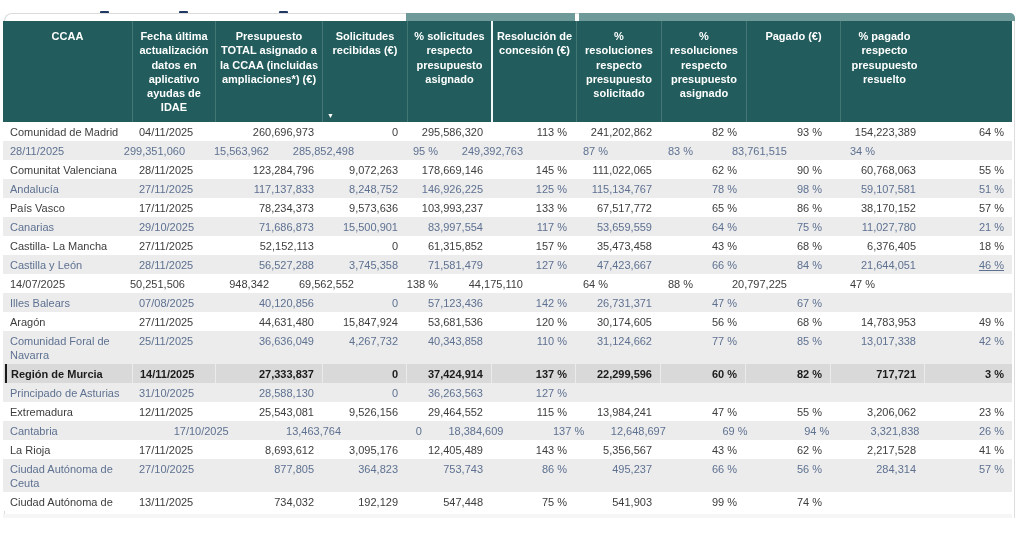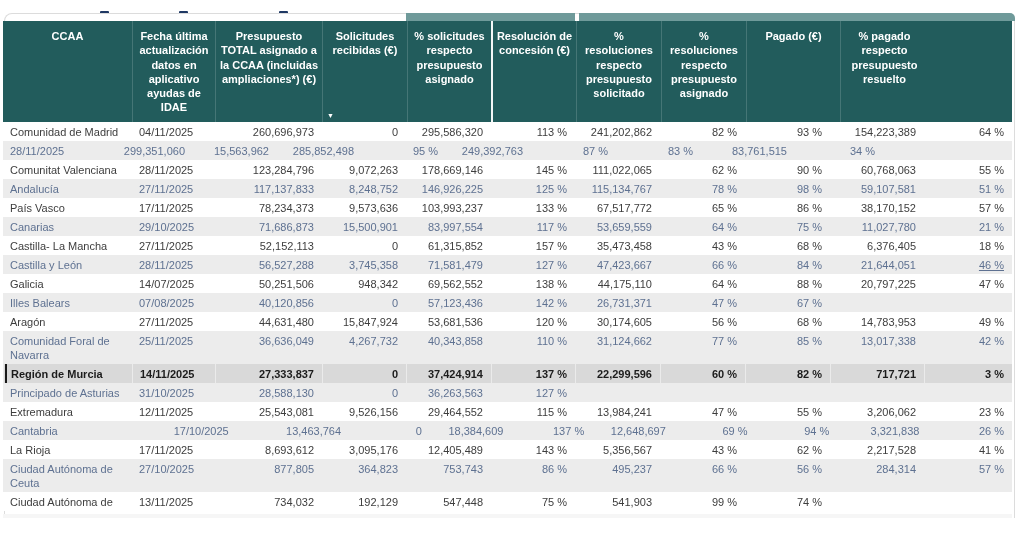--- a/index.html
+++ b/index.html
@@ -184,21 +184,20 @@
           <div class="cell right" style="width: 84px;">3,745,358</div>
           <div class="cell right" style="width: 85px;">71,581,479</div>
           <div class="cell right" style="width: 84px;">127 %</div>
           <div class="cell right" style="width: 85px;">47,423,667</div>
           <div class="cell right" style="width: 85px;">66 %</div>
           <div class="cell right" style="width: 85px;">84 %</div>
           <div class="cell right" style="width: 94px;">21,644,051</div>
           <div class="cell right" style="width: 88px; text-decoration: underline;">46 %</div>
         </div>
         <div class="row a">
-          <div class="cell left" style="width: 129px;">Galicia</div>
           <div class="cell left" style="width: 83px;">14/07/2025</div>
           <div class="cell right" style="width: 107px;">50,251,506</div>
           <div class="cell right" style="width: 84px;">948,342</div>
           <div class="cell right" style="width: 85px;">69,562,552</div>
           <div class="cell right" style="width: 84px;">138 %</div>
           <div class="cell right" style="width: 85px;">44,175,110</div>
           <div class="cell right" style="width: 85px;">64 %</div>
           <div class="cell right" style="width: 85px;">88 %</div>
           <div class="cell right" style="width: 94px;">20,797,225</div>
           <div class="cell right" style="width: 88px;">47 %</div>

